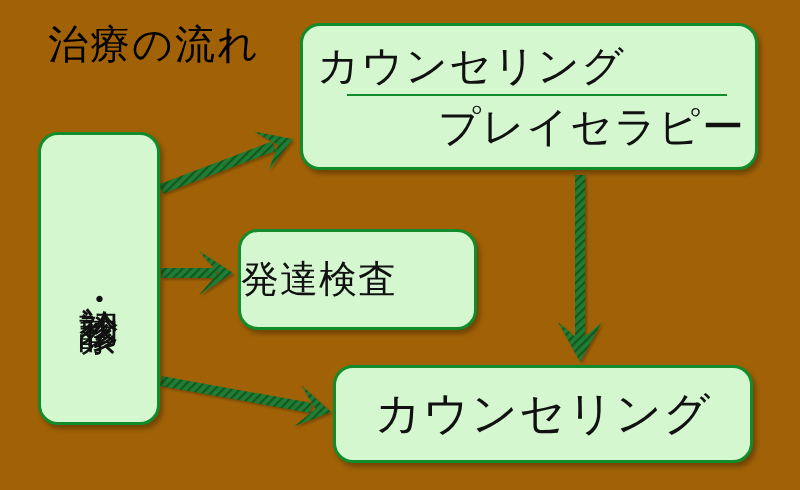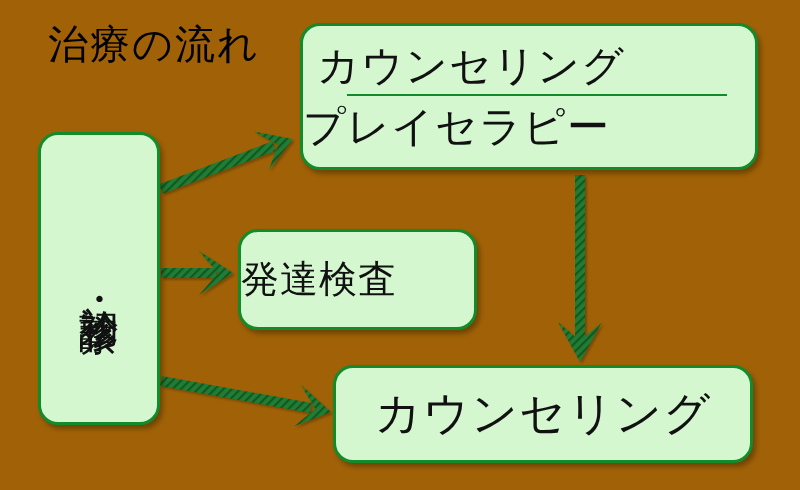--- a/index.html
+++ b/index.html
@@ -23,21 +23,21 @@
   .vtext{
     writing-mode:vertical-rl;text-orientation:upright;
     font-size:40px;line-height:1.02;letter-spacing:2px;
   }
   .node-counseling{
     left:300px;top:23px;width:458px;height:147px;
     display:flex;flex-direction:column;justify-content:center;
   }
   .cline1{font-size:42px;line-height:46px;padding-left:14px;letter-spacing:1px;}
   .csep{height:2px;background:#128b2b;margin:5px 28px 8px 44px;}
-  .cline2{font-size:42px;line-height:46px;padding-right:10px;letter-spacing:1px;}
+  .cline2{font-size:42px;line-height:46px;text-align:right;padding-right:10px;letter-spacing:1px;}
   .node-devtest{
     left:238px;top:229px;width:239px;height:101px;
     display:flex;align-items:center;justify-content:flex-start;
     font-size:38px;letter-spacing:1px;
   }
   .node-group{
     left:333px;top:365px;width:420px;height:98px;
     display:flex;align-items:center;justify-content:center;
     font-size:46px;letter-spacing:1px;
   }

